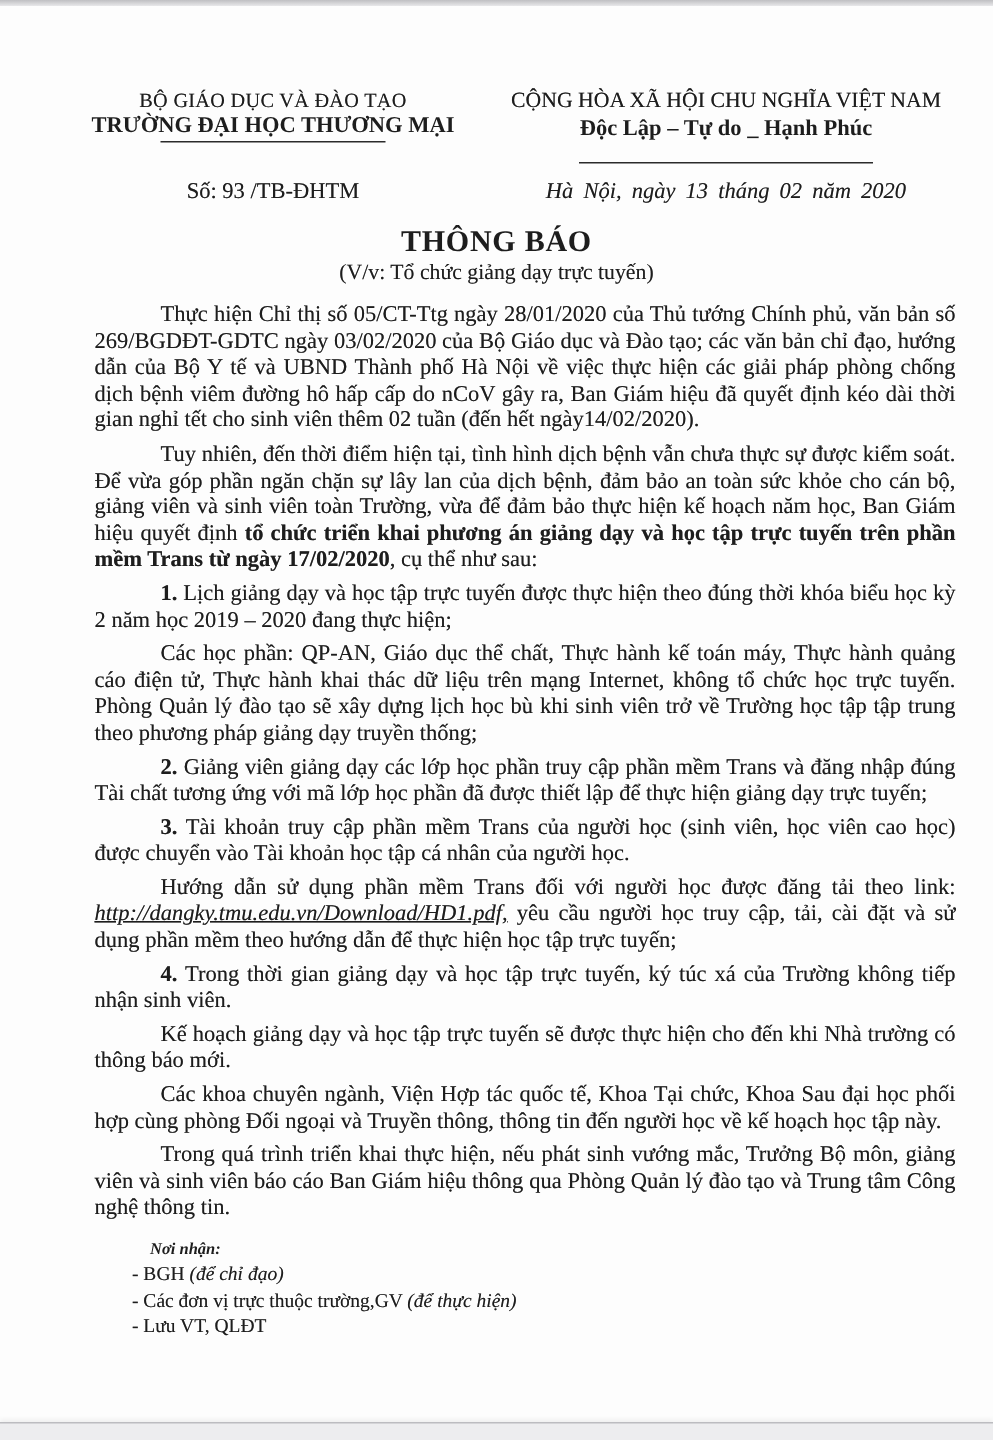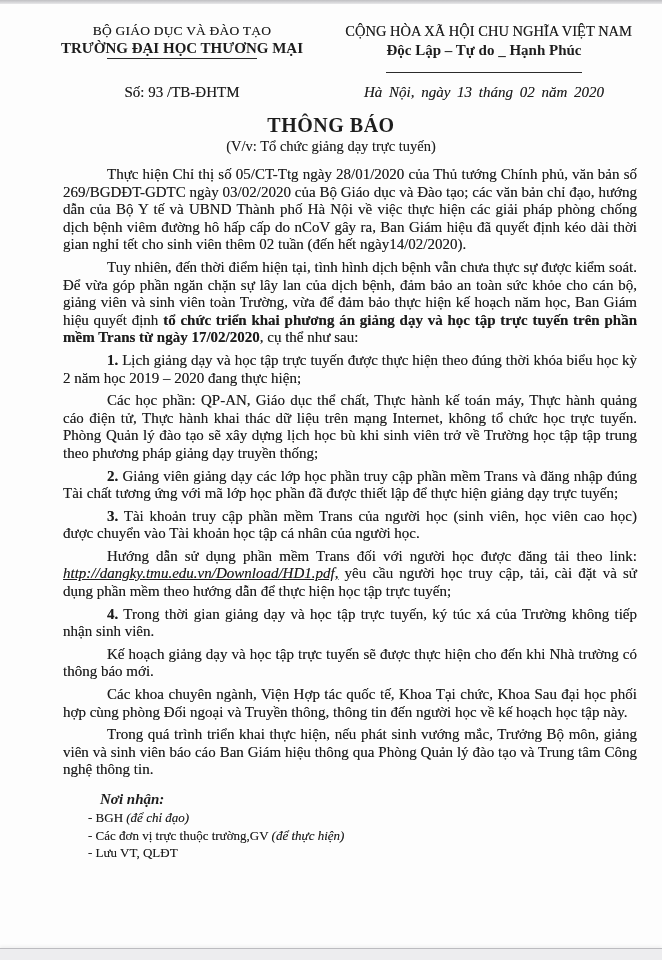--- a/index.html
+++ b/index.html
@@ -21,27 +21,27 @@
     background: linear-gradient(#bfbfc2, #e8e8ea);
   }
   .photo-edge-bottom {
     position: absolute; bottom: 0; left: 0; right: 0; height: 11px;
     background: #ededef;
     border-top: 1px solid #bcbcc0;
     box-shadow: 0 -2px 3px rgba(0,0,0,0.05);
   }
 
   
-  .letterhead { display: flex; padding-top: 23px; }
+  .letterhead { display: flex; padding-top: 23px; margin-top: 36px; }
   .lh-left  { width: 336px; padding-left: 28px; box-sizing: border-box; text-align: center; }
   .lh-right { flex: 1; padding-right: 30px; box-sizing: border-box; text-align: center; }
   .ministry  { font-size: 13.5px; letter-spacing: 0.2px; white-space: nowrap; text-shadow: 0 0 .4px rgba(0,0,0,.5); }
   .university{ font-size: 15px; font-weight: bold; margin-top: 1px; white-space: nowrap; }
   .lh-rule   { width: 150px; border-bottom: 1.5px solid #2b2b2b; margin: 1px auto 0; }
-  .republic  { font-size: 14.5px; white-space: nowrap; text-shadow: 0 0 .4px rgba(0,0,0,.55); text-align: right; }
+  .republic  { font-size: 14.5px; white-space: nowrap; text-shadow: 0 0 .4px rgba(0,0,0,.55); }
   .motto     { display: inline-block; font-size: 15px; font-weight: bold; margin-top: 2px;
                border-bottom: 1.5px solid #2b2b2b; padding-bottom: 13px; white-space: nowrap; }
 
   .meta-row { display: flex; margin-top: 11px; }
   .doc-number { width: 336px; padding-left: 28px; box-sizing: border-box; text-align: center;
                 font-size: 15px; text-shadow: 0 0 .4px rgba(0,0,0,.5); }
   .date-line  { flex: 1; padding-right: 30px; box-sizing: border-box; text-align: center;
                 font-size: 15px; font-style: italic; word-spacing: 3px; text-shadow: 0 0 .3px rgba(0,0,0,.45); }
 
   
@@ -57,21 +57,21 @@
     text-align: justify;
     text-indent: 44px;
     text-shadow: 0 0 .35px rgba(0,0,0,.5);
   }
   .b { font-weight: bold; }
   .link { font-style: italic; text-decoration: underline; }
 
   
   .footer { display: flex; margin-top: 12px; padding-left: 88px; padding-right: 25px; }
   .recipients { width: 300px; }
-  .recipients-label { font-size: 15px; font-weight: bold; font-style: italic; padding-left: 12px; }
+  .recipients-label { font-size: 11px; font-weight: bold; font-style: italic; padding-left: 12px; }
   .recipient-item { font-size: 13px; line-height: 15.5px; margin-top: 2px; text-shadow: 0 0 .3px rgba(0,0,0,.45); }
   .recipient-item .note { font-style: italic; }
   .signature { width: 250px; margin-left: auto; margin-right: 37px; text-align: center; }
   .signer-title { font-size: 15px; font-weight: bold; letter-spacing: .3px; }
   .signed-note  { font-size: 14.5px; font-weight: bold; font-style: italic; margin-top: 20px; }
   .signer-name  { font-size: 16px; font-weight: bold; margin-top: 25px; word-spacing: 3px; white-space: nowrap; }
 </style>
 </head>
 <body>
 

